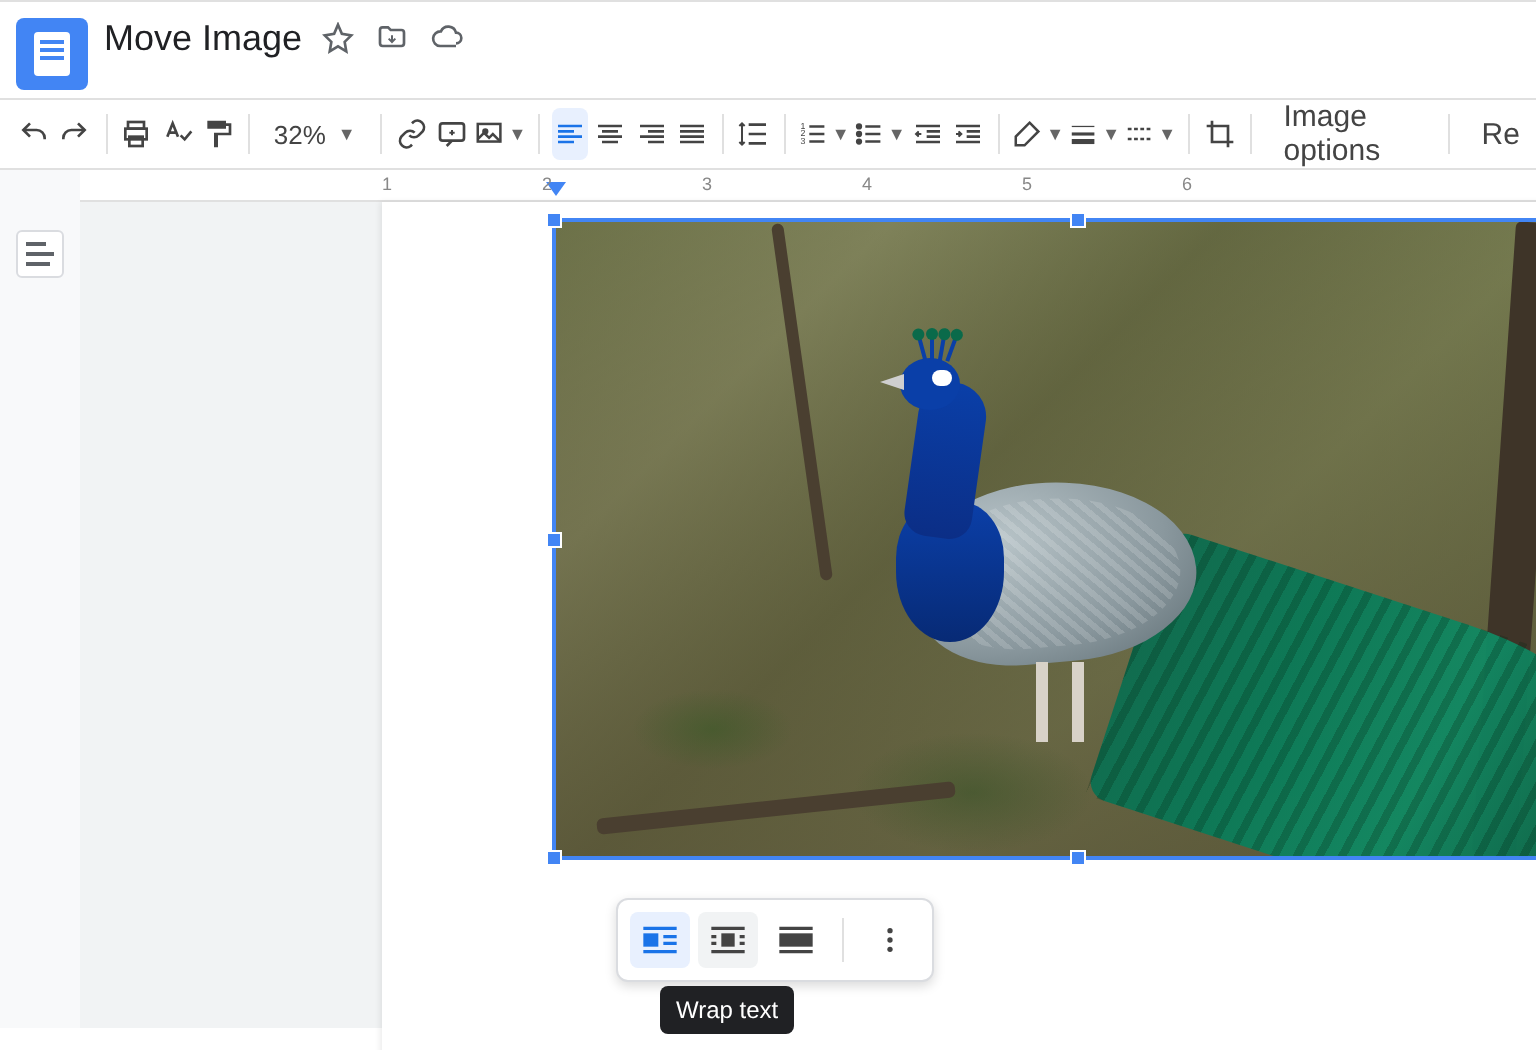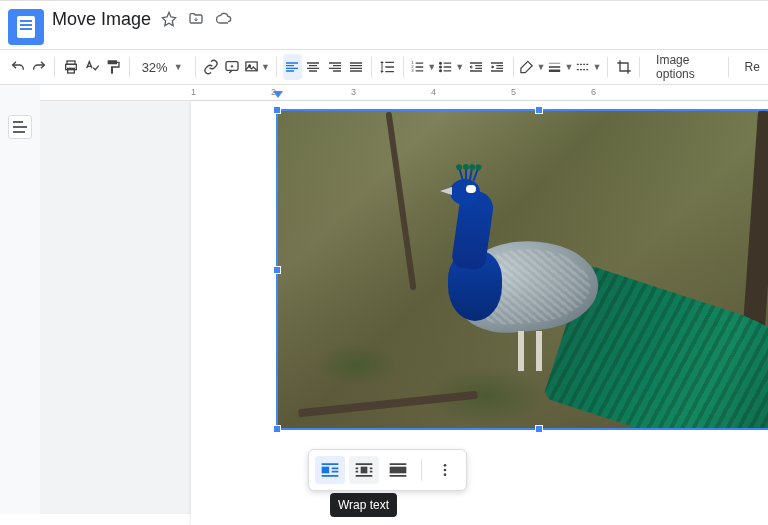--- a/index.html
+++ b/index.html
@@ -15,21 +15,21 @@
   .title-icon { color: #5f6368; font-size: 16px; display: inline-flex; cursor: pointer; }
   .menu-row { display: flex; align-items: center; gap: 2px; height: 24px; margin-top: 2px; }
   .menu-item { font-size: 14px; color: #202124; padding: 2px 7px; border-radius: 4px; cursor: pointer; }
   .last-edit { font-size: 13px; color: #5f6368; text-decoration: underline; margin-left: 12px; cursor: pointer; }
   .toolbar { height: 36px; border-top: 1px solid #e0e0e0; border-bottom: 1px solid #e0e0e0; display: flex; align-items: center; padding: 0 8px; gap: 2px; margin-top: 4px; background: #fff; }
   .tb-btn { width: 26px; height: 26px; display: flex; align-items: center; justify-content: center; border-radius: 4px; cursor: pointer; color: #444; }
   .tb-btn.active { background: #e8f0fe; color: #1a73e8; }
   .tb-sep { width: 1px; height: 20px; background: #e0e0e0; margin: 0 4px; }
   .tb-zoom { font-size: 13px; color: #444; padding: 4px 6px; display: flex; align-items: center; gap: 4px; cursor: pointer; }
   .tb-dd { font-size: 9px; color: #666; margin-left: 2px; }
-  .tb-img-opts { font-size: 12px; color: #444; padding: 0 10px; cursor: pointer; }
+  .tb-img-opts { font-size: 15px; color: #444; padding: 0 10px; cursor: pointer; }
   .workspace { display: flex; height: calc(525px - 96px); background: #f8f9fa; }
   .left-rail { width: 40px; background: #f8f9fa; padding-top: 30px; display: flex; flex-direction: column; align-items: center; }
   .outline-btn { width: 24px; height: 24px; border: 1px solid #dadce0; border-radius: 3px; display: flex; flex-direction: column; justify-content: center; gap: 3px; padding: 4px; cursor: pointer; background: #fff; }
   .outline-btn span { height: 2px; background: #5f6368; }
   .outline-btn span:nth-child(1){ width: 70%; }
   .outline-btn span:nth-child(2){ width: 100%; }
   .outline-btn span:nth-child(3){ width: 85%; }
   .canvas-area { flex: 1; position: relative; background: #f1f3f4; }
   .ruler { height: 16px; background: #fff; border-bottom: 1px solid #e0e0e0; position: relative; font-size: 9px; color: #888; }
   .ruler .page-zone { position: absolute; left: 151px; right: 0; top: 0; bottom: 0; }

